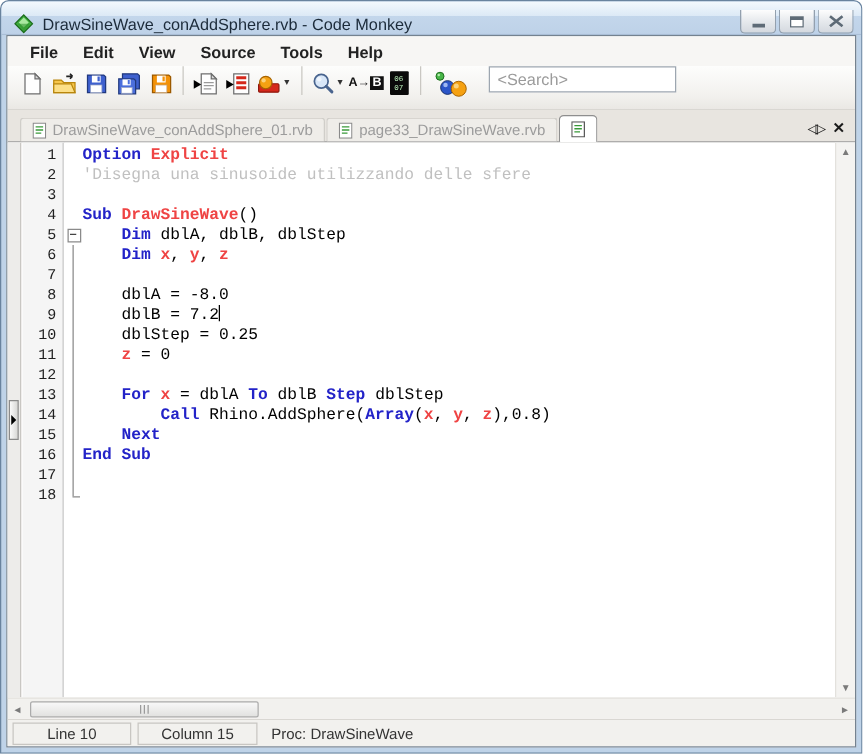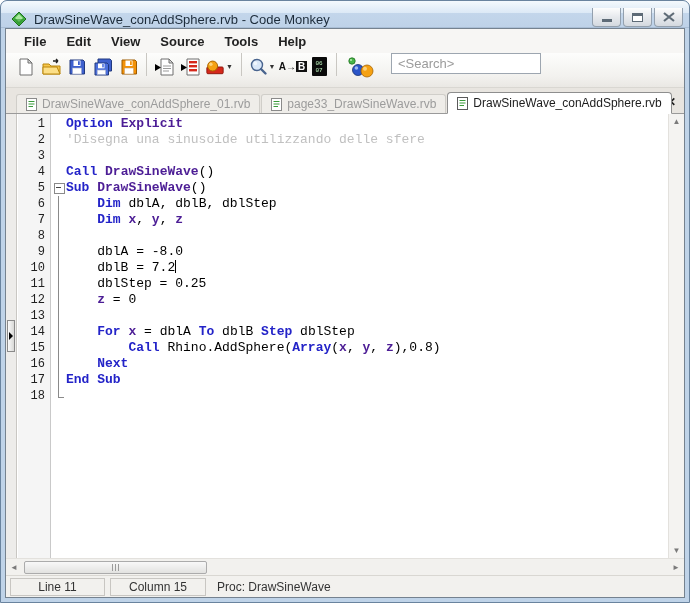--- a/index.html
+++ b/index.html
@@ -114,21 +114,21 @@
   }
   .fold-minus::after{
     content:''; position:absolute; left:4px; top:7px; width:5px; height:1px; background:#444; z-index:2;
   }
   .code-area{ position:absolute; left:60px; top:2px; right:16px; bottom:0; overflow:hidden; }
   .code-line{
     height:16px; line-height:16px; white-space:pre;
     font-family:"Liberation Mono", monospace; font-size:13px; color:#000;
   }
   .seg-k{ color:var(--kw,#2323C8); font-weight:bold; }
-  .seg-b{ color:#4c1d95; font-weight:bold; }
+  .seg-b{ color:#ef4444; font-weight:bold; }
   .seg-c{ color:var(--com,#C0C0C0); }
   .caret{ display:inline-block; width:1px; height:13px; background:#000; vertical-align:-2px; }
   .vscroll{
     position:absolute; right:0; top:0; bottom:0; width:16px;
     background:#F4F3F1; border-left:1px solid #E3E1DD;
     display:flex; flex-direction:column; justify-content:space-between; align-items:center;
   }
   .scroll-arrow{ font-size:8px; color:#7A7A7A; height:15px; width:100%; display:flex; align-items:center; justify-content:center; }
   
   .hscroll{
@@ -311,21 +311,20 @@
           <rect x="0.5" y="0.5" width="10" height="12" fill="#FFF" stroke="#8A8A8A"></rect>
           <path d="M2.5 3.5 h6 M2.5 6 h6 M2.5 8.5 h4.5" stroke="#3A9A3A" stroke-width="1.1"></path>
         </svg>
         <span>page33_DrawSineWave.rvb</span>
       </div>
       <div class="tab active">
         <svg width="11" height="13" viewBox="0 0 11 13">
           <rect x="0.5" y="0.5" width="10" height="12" fill="#FFF" stroke="#5A5A5A"></rect>
           <path d="M2.5 3.5 h6 M2.5 6 h6 M2.5 8.5 h4.5" stroke="#3A9A3A" stroke-width="1.1"></path>
         </svg>
-        <span>DrawSineWave_conAddSphere.rvb</span>
       </div>
       <div class="tab-nav">
         <span class="arrows">◁▷</span>
         <span class="closex">✕</span>
       </div>
     </div>
 
     <div class="editor">
       <div class="splitter-strip">
         <div class="splitter-handle">
@@ -369,21 +368,20 @@
           <div class="fold-cell fold-line"></div>
           <div class="fold-cell fold-line"></div>
           <div class="fold-cell fold-line"></div>
           <div class="fold-cell fold-line"></div>
           <div class="fold-cell fold-end"></div>
         </div>
       <div class="code-area">
           <div class="code-line"><span class="seg-k">Option</span><span class="seg-t"> </span><span class="seg-b">Explicit</span></div>
           <div class="code-line"><span class="seg-c">'Disegna una sinusoide utilizzando delle sfere</span></div>
           <div class="code-line"></div>
-          <div class="code-line"><span class="seg-k">Call</span><span class="seg-t"> </span><span class="seg-b">DrawSineWave</span><span class="seg-t">()</span></div>
           <div class="code-line"><span class="seg-k">Sub</span><span class="seg-t"> </span><span class="seg-b">DrawSineWave</span><span class="seg-t">()</span></div>
           <div class="code-line"><span class="seg-t">    </span><span class="seg-k">Dim</span><span class="seg-t"> dblA, dblB, dblStep</span></div>
           <div class="code-line"><span class="seg-t">    </span><span class="seg-k">Dim</span><span class="seg-t"> </span><span class="seg-b">x</span><span class="seg-t">, </span><span class="seg-b">y</span><span class="seg-t">, </span><span class="seg-b">z</span></div>
           <div class="code-line"></div>
           <div class="code-line"><span class="seg-t">    dblA = -8.0</span></div>
           <div class="code-line"><span class="seg-t">    dblB = 7.2</span><span class="caret"></span></div>
           <div class="code-line"><span class="seg-t">    dblStep = 0.25</span></div>
           <div class="code-line"><span class="seg-t">    </span><span class="seg-b">z</span><span class="seg-t"> = 0</span></div>
           <div class="code-line"></div>
           <div class="code-line"><span class="seg-t">    </span><span class="seg-k">For</span><span class="seg-t"> </span><span class="seg-b">x</span><span class="seg-t"> = dblA </span><span class="seg-k">To</span><span class="seg-t"> dblB </span><span class="seg-k">Step</span><span class="seg-t"> dblStep</span></div>
@@ -401,19 +399,19 @@
       <span class="scroll-arrow">◄</span>
       <div class="h-thumb">
         <span class="grip"></span>
         <span class="grip"></span>
         <span class="grip"></span>
       </div>
       <span class="scroll-arrow h-right">►</span>
     </div>
 
     <div class="statusbar">
-      <div class="status-panel panel-line">Line 11</div>
+      <div class="status-panel panel-line">Line 10</div>
       <div class="status-panel panel-col">Column 15</div>
       <span class="status-proc">Proc: DrawSineWave</span>
     </div>
 
   </div>
 </div>
 
 </body></html>

